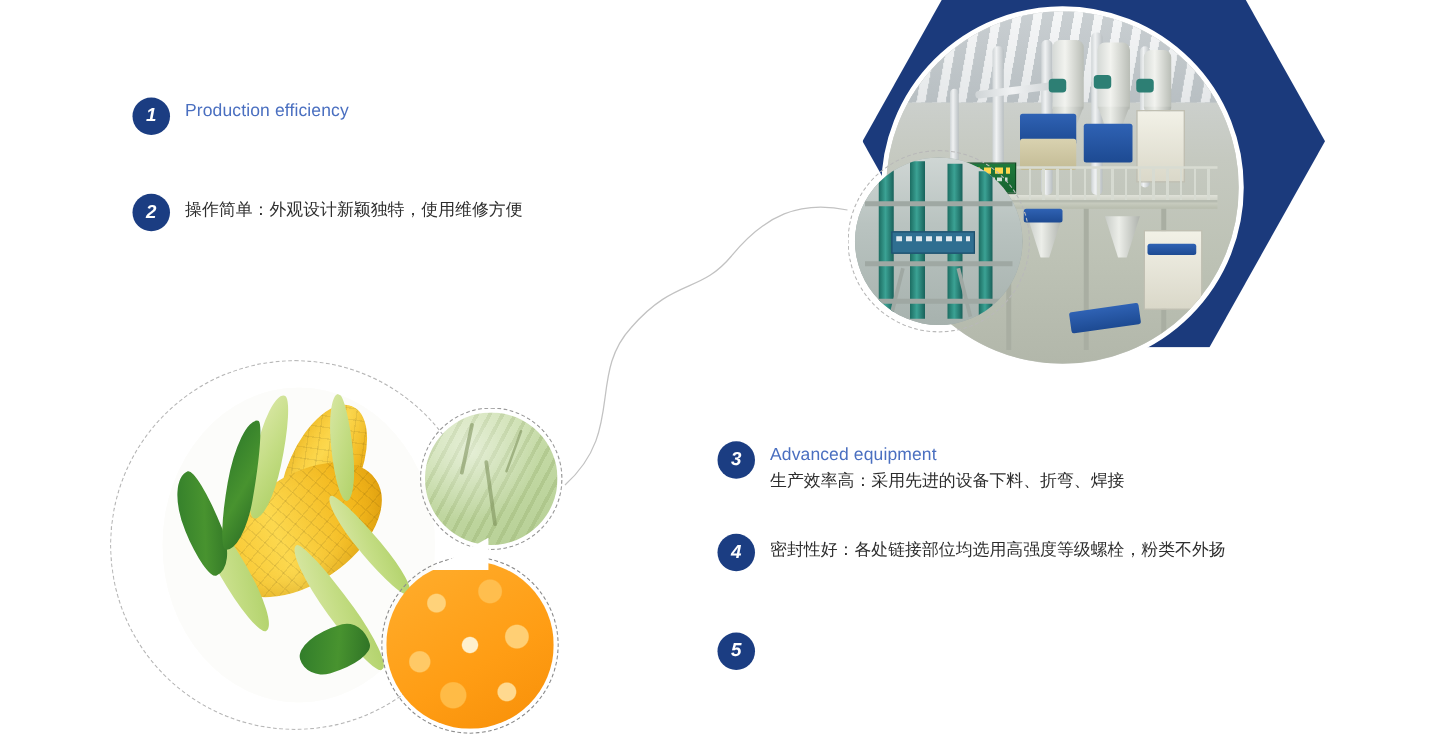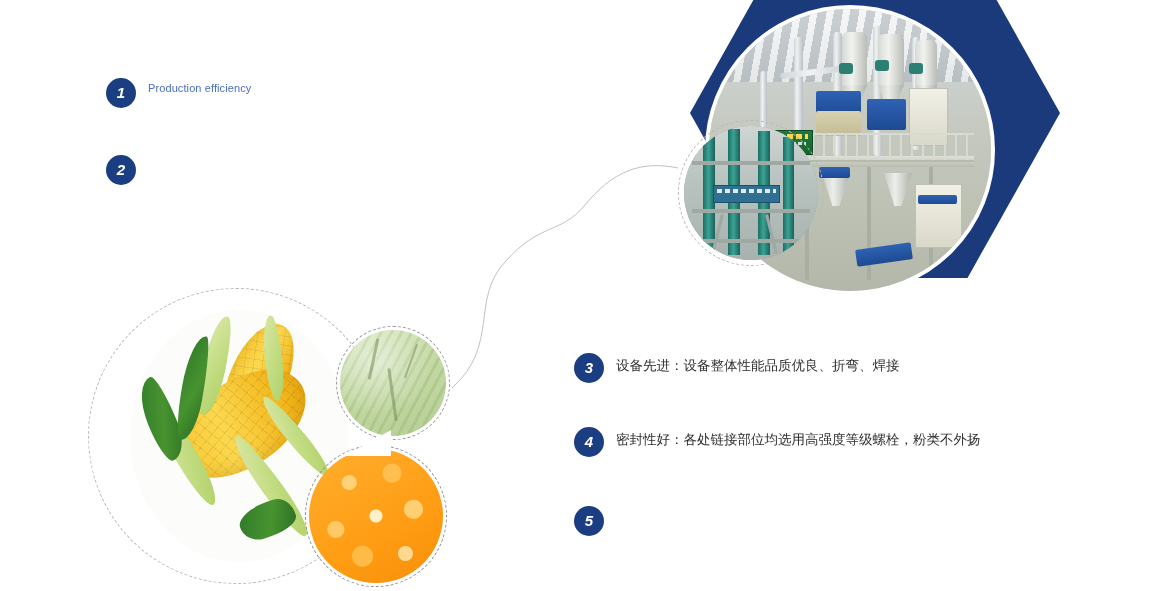--- a/index.html
+++ b/index.html
@@ -39,21 +39,21 @@
     flex: 0 0 30px;
     box-sizing: border-box;
     user-select: none;
   }
   .feature-text {
     margin-left: 12px;
     padding-top: 1px;
   }
   .feature-title {
     color: #4a6fc0;
-    font-size: 11px;
+    font-size: 14px;
     line-height: 19px;
     letter-spacing: .1px;
     white-space: nowrap;
   }
   .feature-desc {
     color: #2e2e2e;
     font-size: 13.5px;
     line-height: 21px;
     white-space: nowrap;
     margin-top: 1px;
@@ -393,27 +393,29 @@
   <div class="feature" style="left:106px; top:78px;">
     <div class="badge">1</div>
     <div class="feature-text">
       <div class="feature-title">Production efficiency</div>
     </div>
   </div>
 
   <div class="feature" style="left:106px; top:155px;">
     <div class="badge">2</div>
     <div class="feature-text">
+      <div class="feature-desc">操作简单：外观设计新颖独特，使用维修方便</div>
     </div>
   </div>
 
   <div class="feature" style="left:574px; top:353px;">
     <div class="badge">3</div>
     <div class="feature-text">
-      <div class="feature-desc">设备先进：设备整体性能品质优良、折弯、焊接</div>
+      <div class="feature-title">Advanced equipment</div>
+      <div class="feature-desc">生产效率高：采用先进的设备下料、折弯、焊接</div>
     </div>
   </div>
 
   <div class="feature" style="left:574px; top:427px;">
     <div class="badge">4</div>
     <div class="feature-text">
       <div class="feature-desc">密封性好：各处链接部位均选用高强度等级螺栓，粉类不外扬</div>
     </div>
   </div>
 

